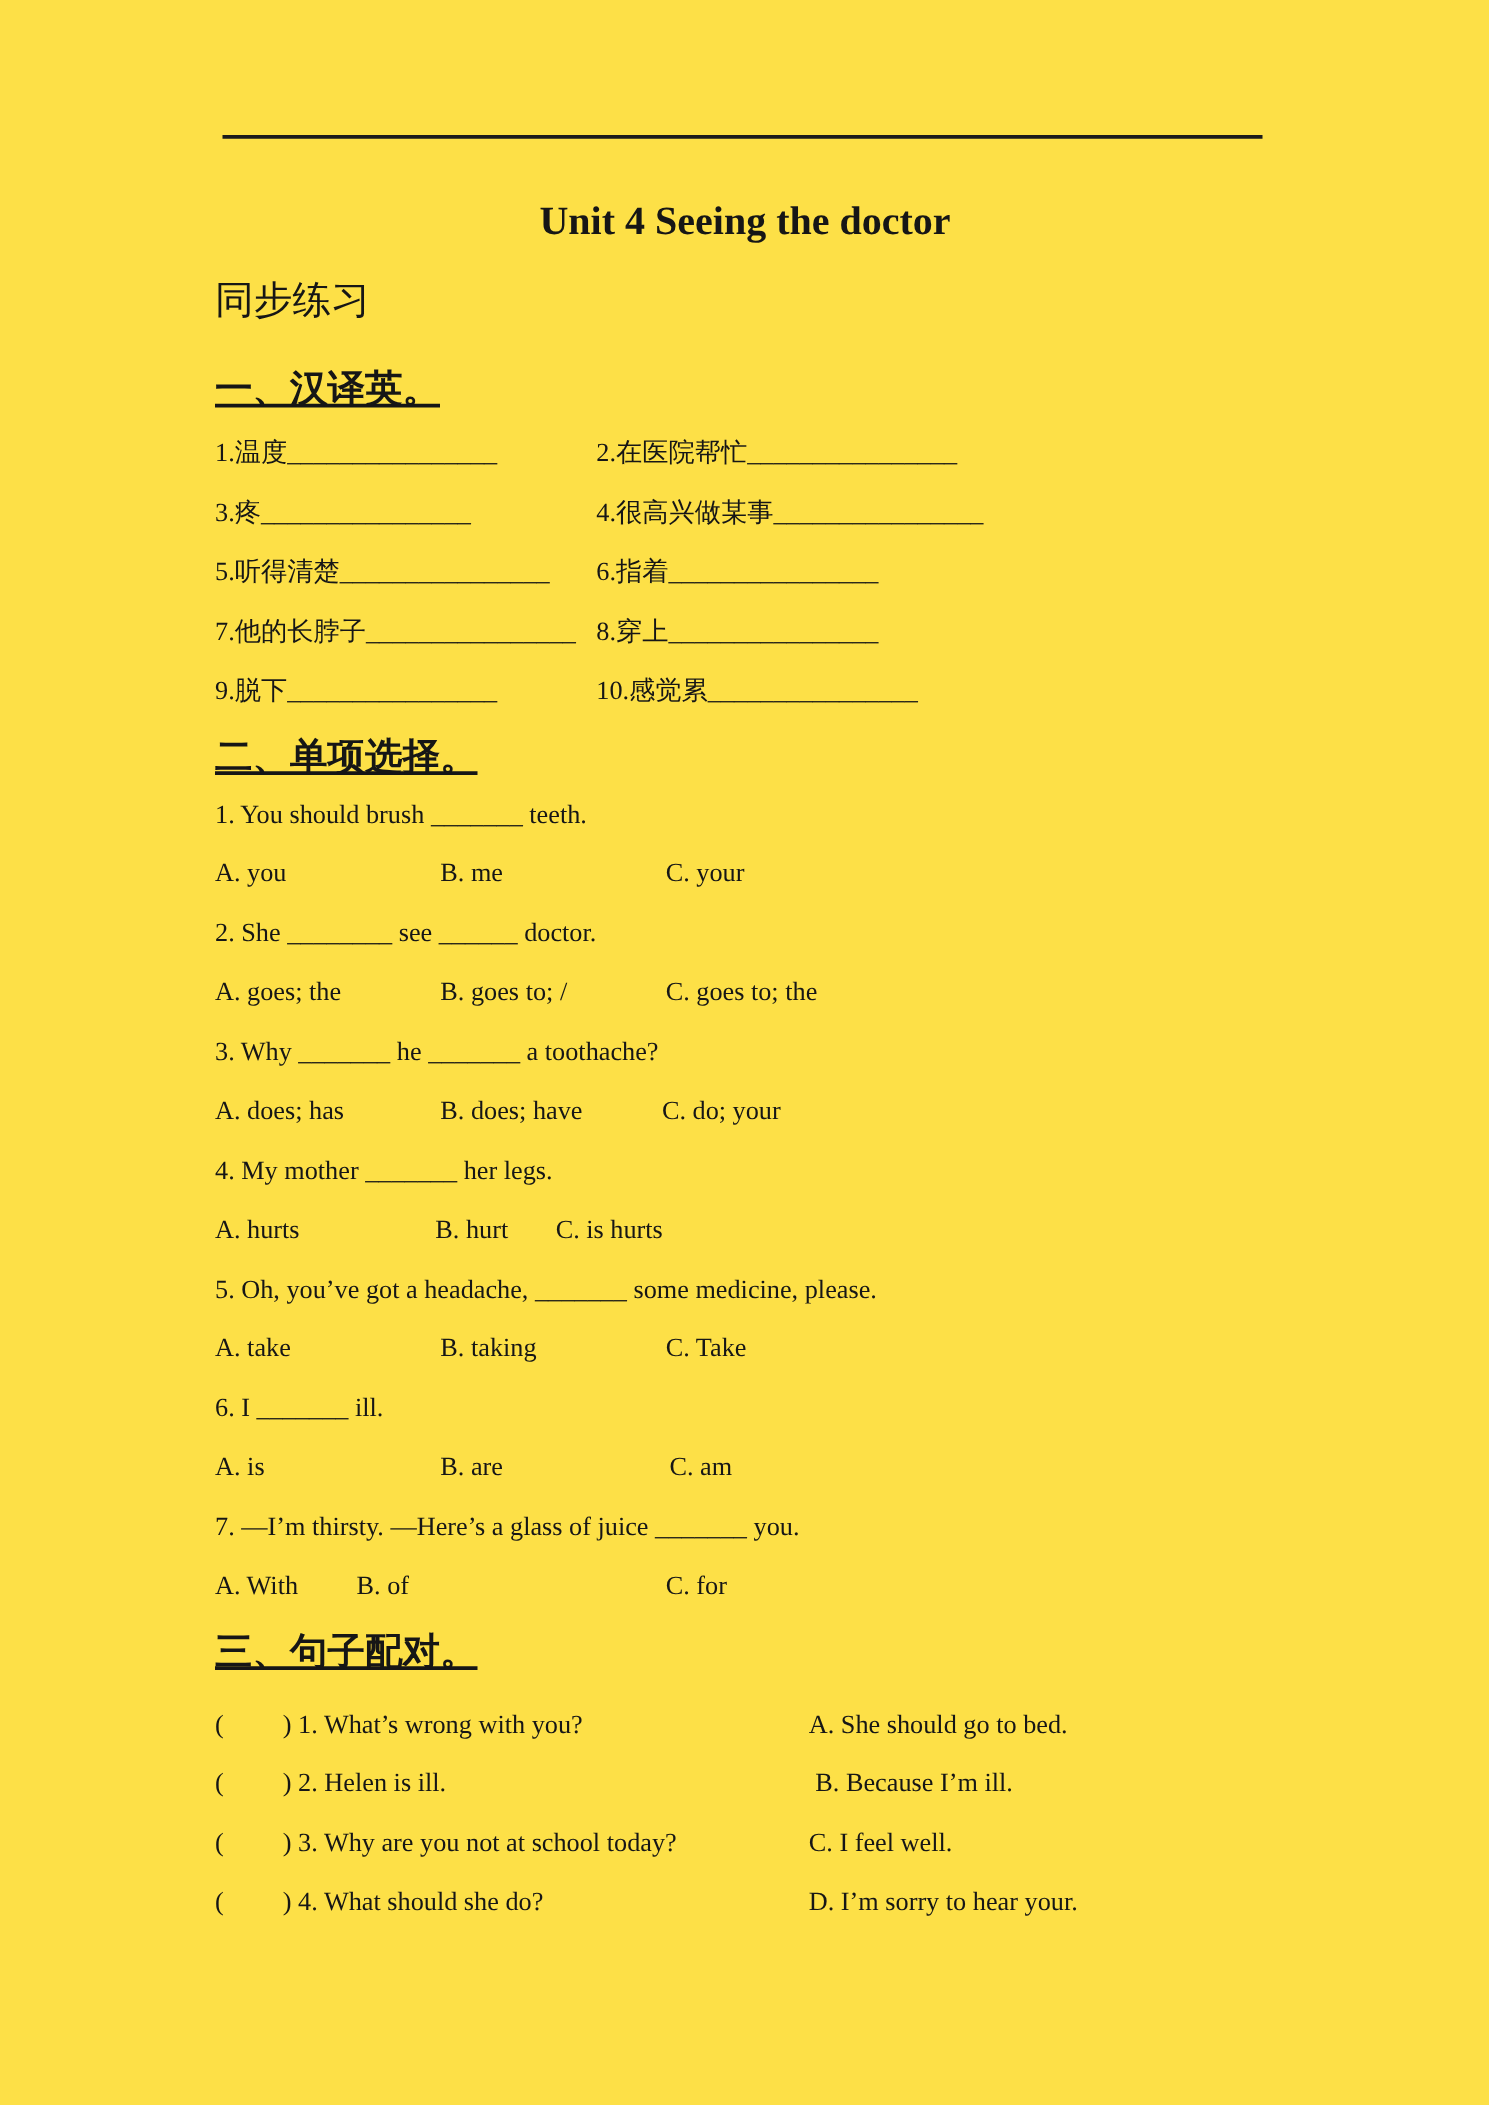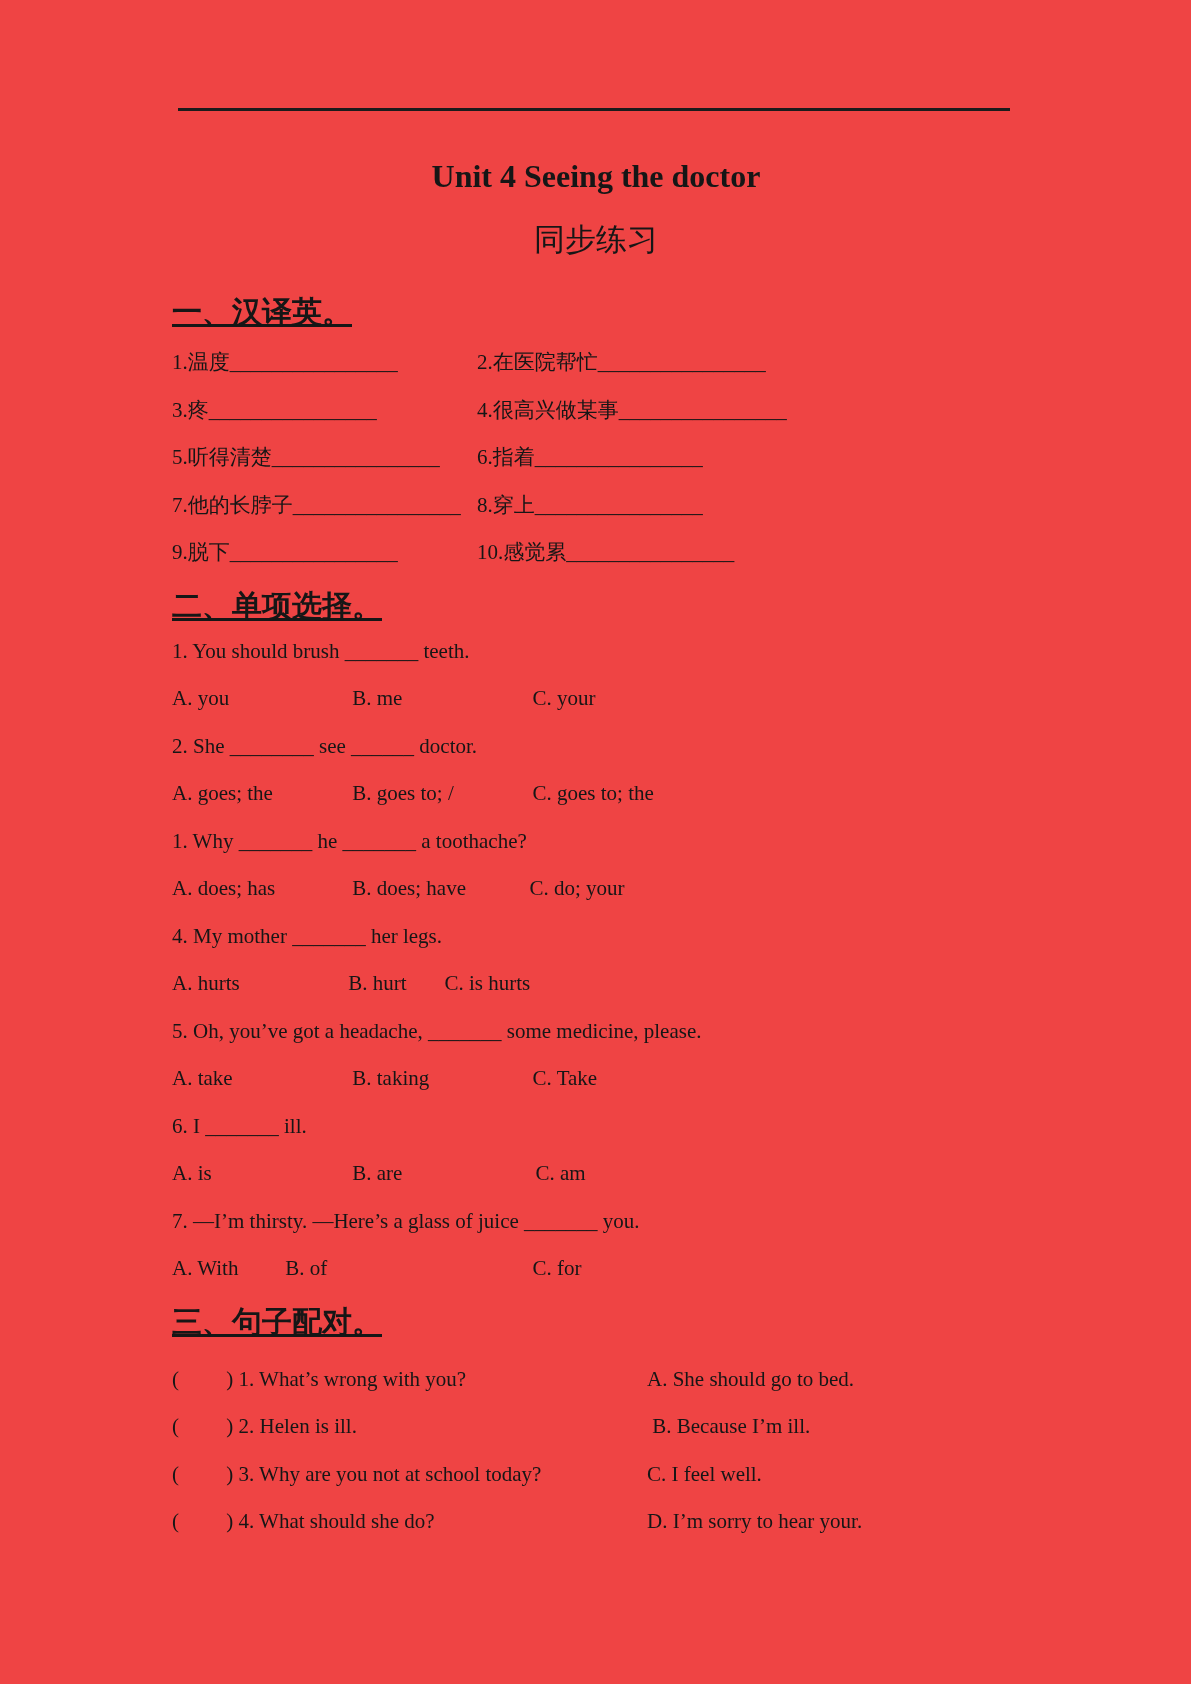--- a/index.html
+++ b/index.html
@@ -1,20 +1,20 @@
 <!DOCTYPE html>
 <html><head>
 <meta charset="utf-8">
 <style>
   html,body{margin:0;padding:0;background:#ffffff;}
   .page{
     position:relative;
     width:1191px;
     height:1684px;
-    background:#ef4444;
+    background:#fde047;
     overflow:hidden;
     font-family:"Liberation Serif","DejaVu Serif",serif;
     color:#161616;
   }
   .top-rule{
     position:absolute;
     left:178px;
     top:108px;
     width:832px;
     height:3px;
@@ -32,21 +32,20 @@
     font-size:32px;
     line-height:38px;
     font-weight:700;
     text-align:center;
   }
   .doc-subtitle{
     margin:26px 0 0 0;
     font-size:31px;
     line-height:38px;
     font-weight:400;
-    text-align:center;
   }
   .sec-heading{
     font-size:30px;
     line-height:38px;
     font-weight:700;
     margin:0;
     text-decoration:underline;
   }
   .h1{margin-top:34px;}
   .h2{margin-top:17px;}
@@ -116,21 +115,21 @@
       <span class="opt t">C. your</span>
     </div>
 
     <div class="line t">2. She ________ see ______ doctor.</div>
     <div class="line opts">
       <span class="opt t" style="width:175px">A. goes; the</span>
       <span class="opt t" style="width:175px">B. goes to; /</span>
       <span class="opt t">C. goes to; the</span>
     </div>
 
-    <div class="line t">1. Why _______ he _______ a toothache?</div>
+    <div class="line t">3. Why _______ he _______ a toothache?</div>
     <div class="line opts">
       <span class="opt t" style="width:175px">A. does; has</span>
       <span class="opt t" style="width:172px">B. does; have</span>
       <span class="opt t">C. do; your</span>
     </div>
 
     <div class="line t">4. My mother _______ her legs.</div>
     <div class="line opts">
       <span class="opt t" style="width:171px">A. hurts</span>
       <span class="opt t" style="width:91px">B. hurt</span>

